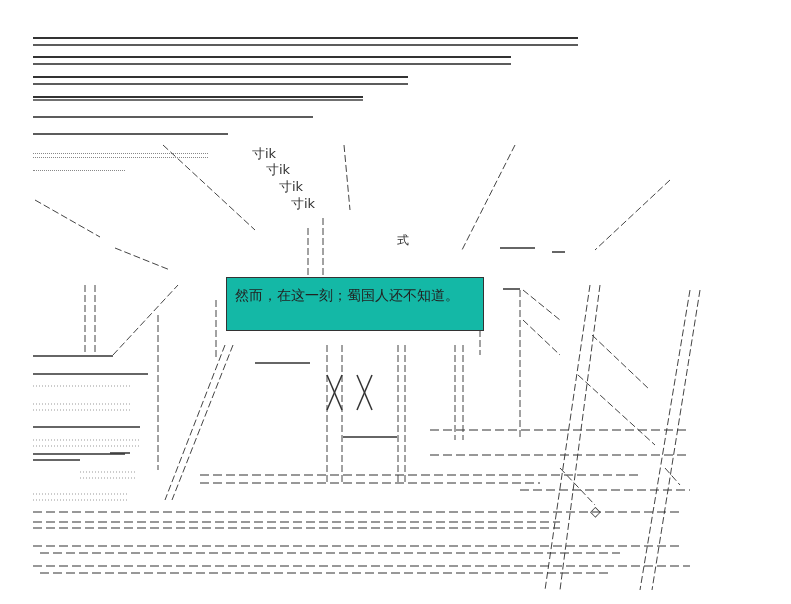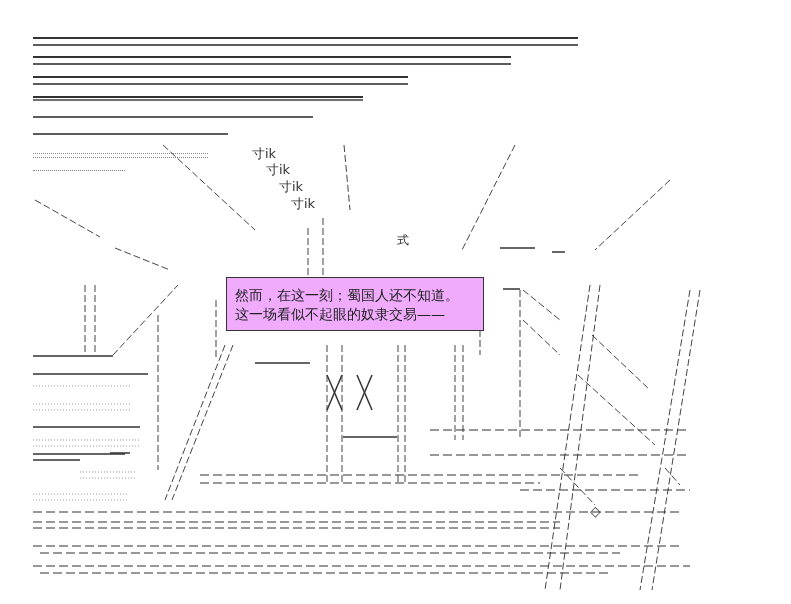--- a/index.html
+++ b/index.html
@@ -1,20 +1,20 @@
 <!DOCTYPE html>
 <html><head>
 <meta charset="utf-8">
 <style>
   html,body{margin:0;padding:0;background:#ffffff;}
   body{width:791px;height:604px;position:relative;overflow:hidden;font-family:"DejaVu Sans",sans-serif;color:#222;}
   .canvas{position:absolute;left:0;top:0;width:791px;height:576px;}
   .dash{position:absolute;height:1.5px;background:#333;}
   .dots{position:absolute;height:1px;border-top:1px dotted #888;}
-  .caption{position:absolute;left:226px;top:277px;width:256px;height:52px;border:1px solid #333;background:#f0abfc;}
+  .caption{position:absolute;left:226px;top:277px;width:256px;height:52px;border:1px solid #333;background:#14b8a6;}
   .caption .line{position:absolute;left:8px;font-family:"DejaVu Sans",sans-serif;font-size:14px;line-height:16px;color:#222;white-space:nowrap;}
   .tik{position:absolute;font-family:"DejaVu Sans",sans-serif;font-size:13px;color:#333;}
   svg{position:absolute;left:0;top:0;}
 </style>
 </head>
 <body>
 
 <div class="canvas">
 
   <div class="dash" style="left:33px;top:37px;width:545px;"></div>
@@ -123,16 +123,15 @@
       <line x1="33" y1="446" x2="140" y2="446"></line>
       <line x1="80" y1="472" x2="135" y2="472"></line>
       <line x1="80" y1="478" x2="135" y2="478"></line>
       <line x1="33" y1="494" x2="128" y2="494"></line>
       <line x1="33" y1="500" x2="128" y2="500"></line>
     </g>
   </svg>
 
   <div class="caption">
     <div class="line" style="top:9px;">然而，在这一刻；蜀国人还不知道。</div>
-    <div class="line" style="top:28px;">这一场看似不起眼的奴隶交易——</div>
   </div>
 
 </div>
 
 </body></html>

